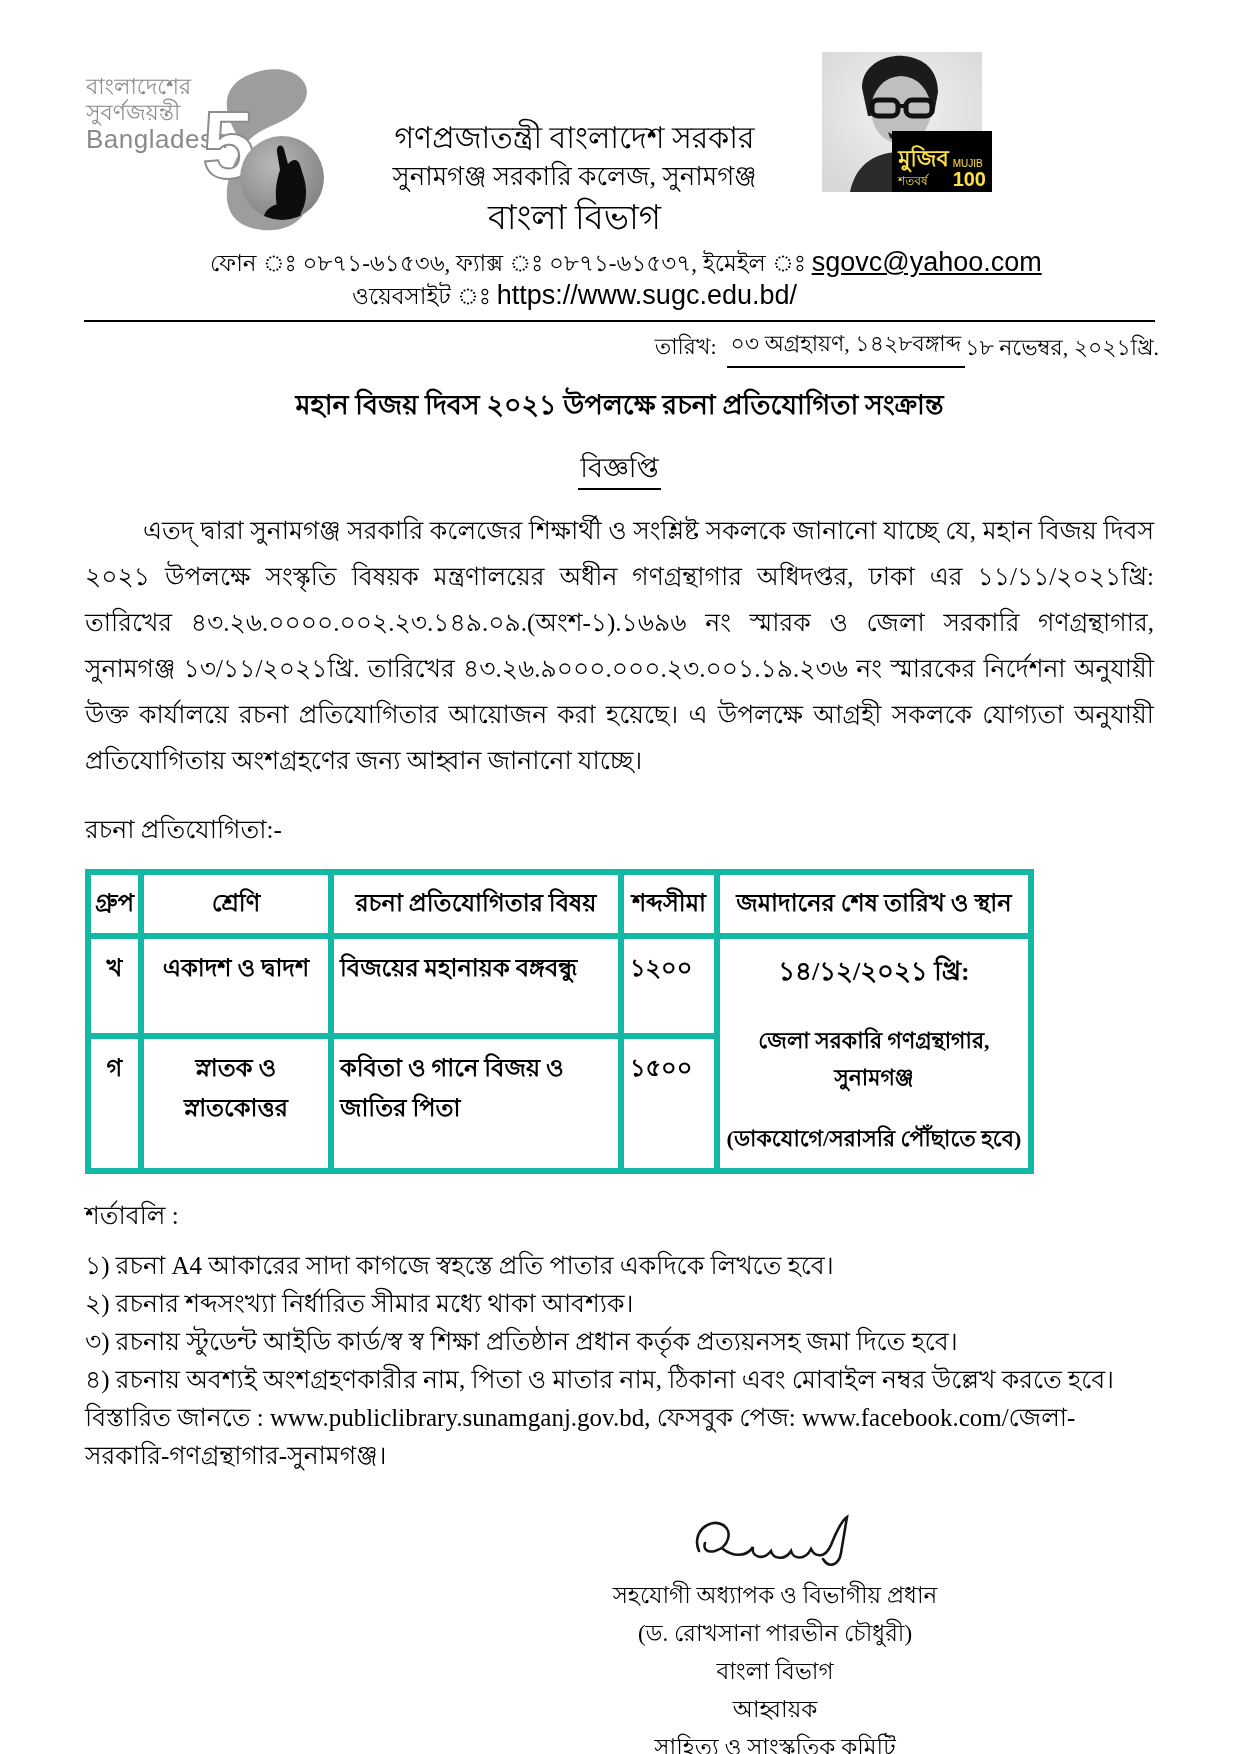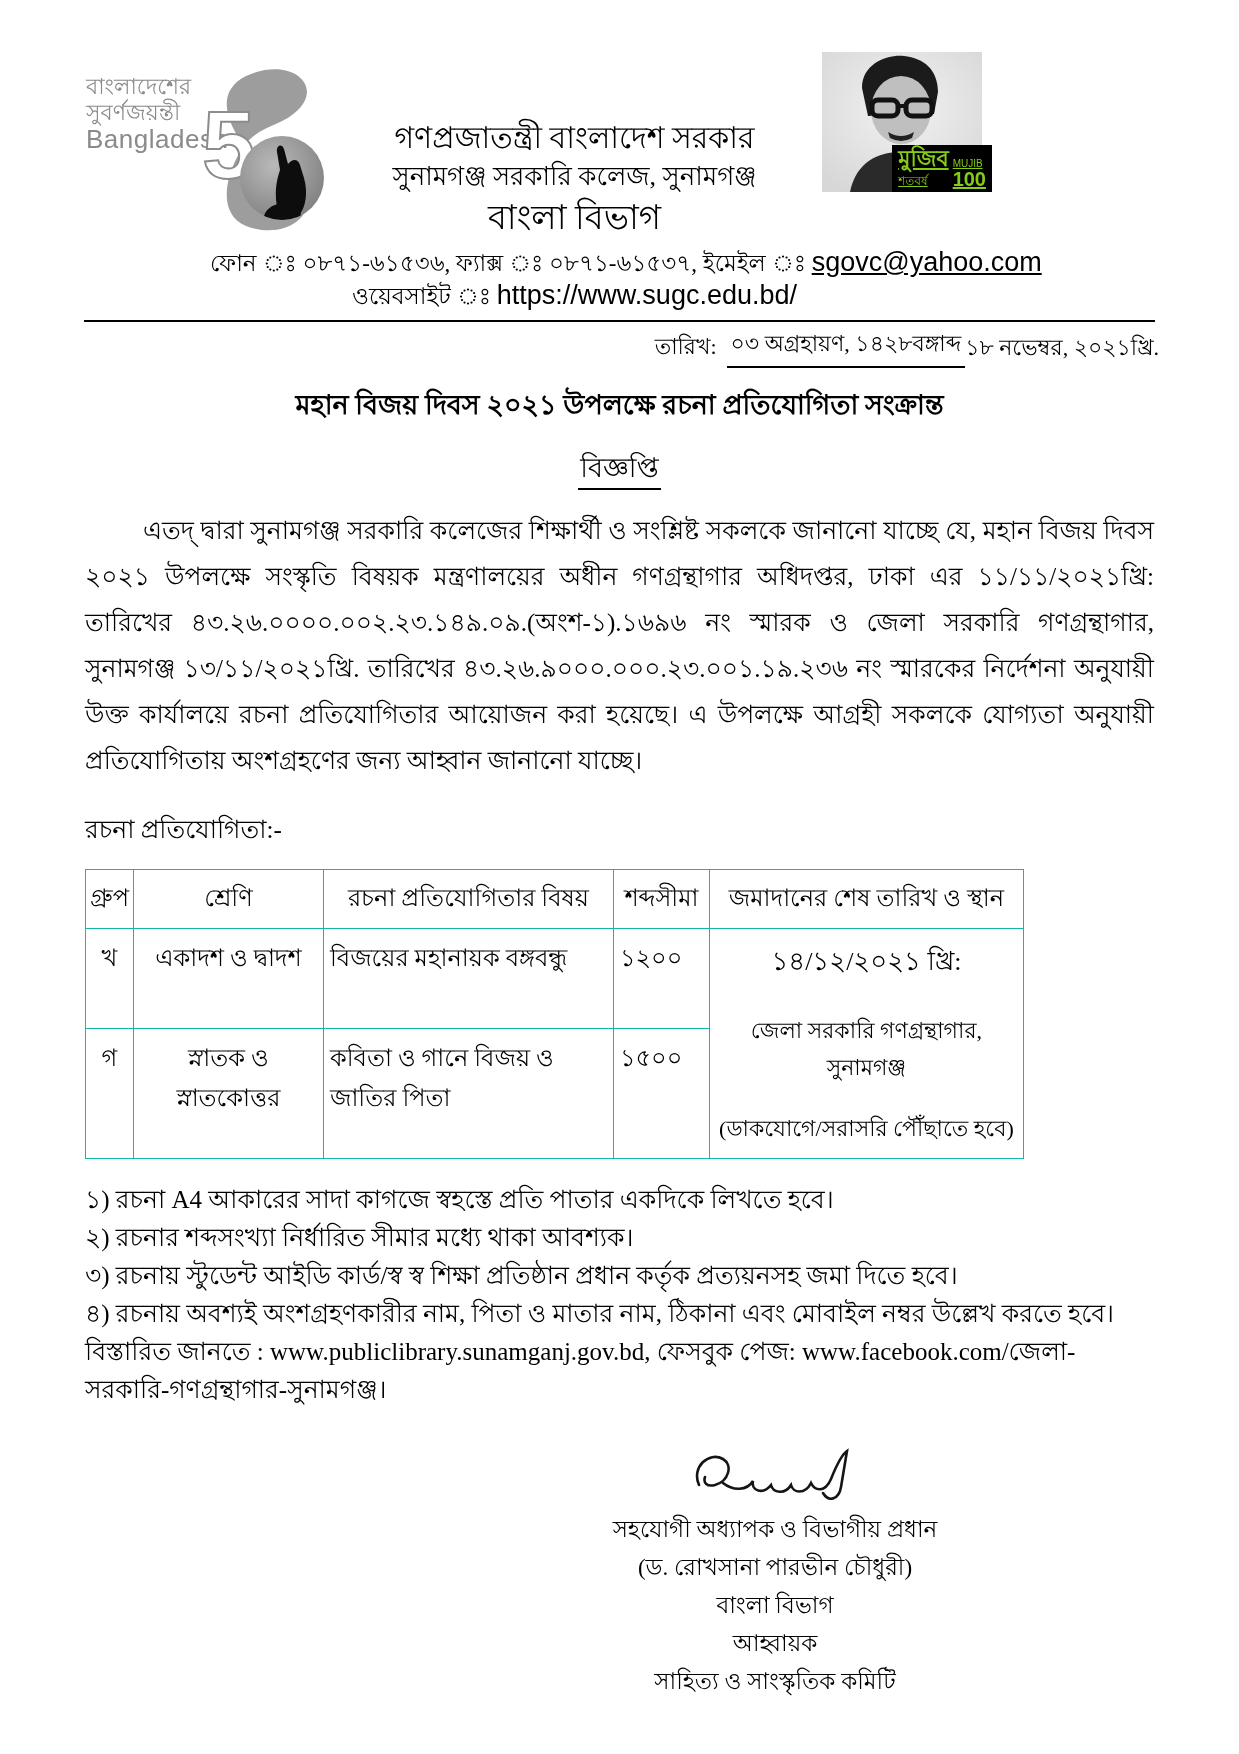--- a/index.html
+++ b/index.html
@@ -12,22 +12,22 @@
 
   
   .logo-left { position:absolute; left:86px; top:66px; width:260px; height:185px; }
   .logo-left .txt { position:absolute; left:0; top:8px; color:#8a8a8a; line-height:26px; font-size:22px; }
   .logo-left .txt .en { font-family:"Liberation Sans", sans-serif; font-size:26px; letter-spacing:0.5px; }
   .logo-left svg { position:absolute; left:108px; top:0; }
 
   
   .logo-right { position:absolute; left:812px; top:52px; width:180px; height:140px; }
   .mujib-badge {
-    position:absolute; right:0; bottom:0; background:#000; color:#84cc16;
-    padding:3px 6px 4px 6px; display:grid; grid-template-columns:auto auto; column-gap:4px; align-items:end;text-decoration:underline;
+    position:absolute; right:0; bottom:0; background:#000; color:#fde047;
+    padding:17px 6px 4px 6px; display:grid; grid-template-columns:auto auto; column-gap:4px; align-items:end;
   }
   .mujib-badge .bn-top  { font-size:22px; font-weight:bold; line-height:22px; }
   .mujib-badge .en-top  { font-family:"Liberation Sans", sans-serif; font-size:10px; line-height:12px; }
   .mujib-badge .bn-bot  { font-size:12px; line-height:14px; }
   .mujib-badge .en-bot  { font-family:"Liberation Sans", sans-serif; font-size:20px; font-weight:bold; line-height:18px; }
 
   
   .letterhead { text-align:center; padding-top:120px; margin:0 300px 0 210px; }
   .lh-govt    { font-size:30px; line-height:36px; }
   .lh-college { font-size:26px; line-height:34px; margin-top:4px; }
@@ -53,21 +53,21 @@
   .body-para {
     margin:16px 85px 0 85px; font-size:25px; line-height:46px;
     text-align:justify; text-indent:58px;
   }
   .table-intro { margin:26px 85px 0 85px; font-size:25px; }
 
   
   table.comp { border-collapse:collapse; margin:16px 0 0 85px; table-layout:fixed; }
   table.comp col.c1{width:45px;} table.comp col.c2{width:190px;} table.comp col.c3{width:290px;}
   table.comp col.c4{width:96px;} table.comp col.c5{width:314px;}
-  table.comp th, table.comp td { border:1px solid #14b8a6; font-weight:normal; font-size:24px; }
+  table.comp th, table.comp td { border:6px solid #14b8a6; font-weight:bold; font-size:24px; }
   table.comp th { padding:9px 4px; text-align:center; }
   table.comp td { vertical-align:top; padding:10px 6px; }
   td.cell-group { text-align:center; height:78px; }
   td.cell-class { text-align:center; }
   td.cell-topic { text-align:left; padding-left:12px; }
   td.cell-limit { text-align:left; padding-left:20px; }
   td.cell-sub   { text-align:center; }
   tr.row2 td { height:84px; }
   .sub-date  { font-size:26px; margin-top:2px; }
   .sub-place { font-size:22px; margin-top:28px; }
@@ -198,20 +198,21 @@
     <tr class="row2">
       <td class="cell-group">গ</td>
       <td class="cell-class">স্নাতক ও স্নাতকোত্তর</td>
       <td class="cell-topic">কবিতা ও গানে বিজয় ও জাতির পিতা</td>
       <td class="cell-limit">১৫০০</td>
     </tr>
   </tbody>
     </table>
 
   <div class="terms">
+    <div class="terms-heading">শর্তাবলি :</div>
     <div class="terms-item">১) রচনা A4 আকারের সাদা কাগজে স্বহস্তে প্রতি পাতার একদিকে লিখতে হবে।</div>
     <div class="terms-item">২) রচনার শব্দসংখ্যা নির্ধারিত সীমার মধ্যে থাকা আবশ্যক।</div>
     <div class="terms-item">৩) রচনায় স্টুডেন্ট আইডি কার্ড/স্ব স্ব শিক্ষা প্রতিষ্ঠান প্রধান কর্তৃক প্রত্যয়নসহ জমা দিতে হবে।</div>
     <div class="terms-item">৪) রচনায় অবশ্যই অংশগ্রহণকারীর নাম, পিতা ও মাতার নাম, ঠিকানা এবং মোবাইল নম্বর উল্লেখ করতে হবে।</div>
     <div class="terms-details">বিস্তারিত জানতে : www.publiclibrary.sunamganj.gov.bd, ফেসবুক পেজ: www.facebook.com/জেলা-সরকারি-গণগ্রন্থাগার-সুনামগঞ্জ।</div>
   </div>
 
   <div class="signature-block">
     <svg width="180" height="66" viewBox="0 0 180 66">
       <path d="M14,42 C6,24 24,8 38,16 C48,22 44,38 30,42 C22,44 18,40 20,34 M38,40 C48,48 62,48 68,38 C66,48 78,52 86,42 C88,50 100,52 106,42 C108,50 120,52 126,40 C130,48 140,50 146,36 C150,26 156,12 162,8 L156,44 C154,56 144,60 138,50" fill="none" stroke="#151515" stroke-width="2.6" stroke-linecap="round"></path>

